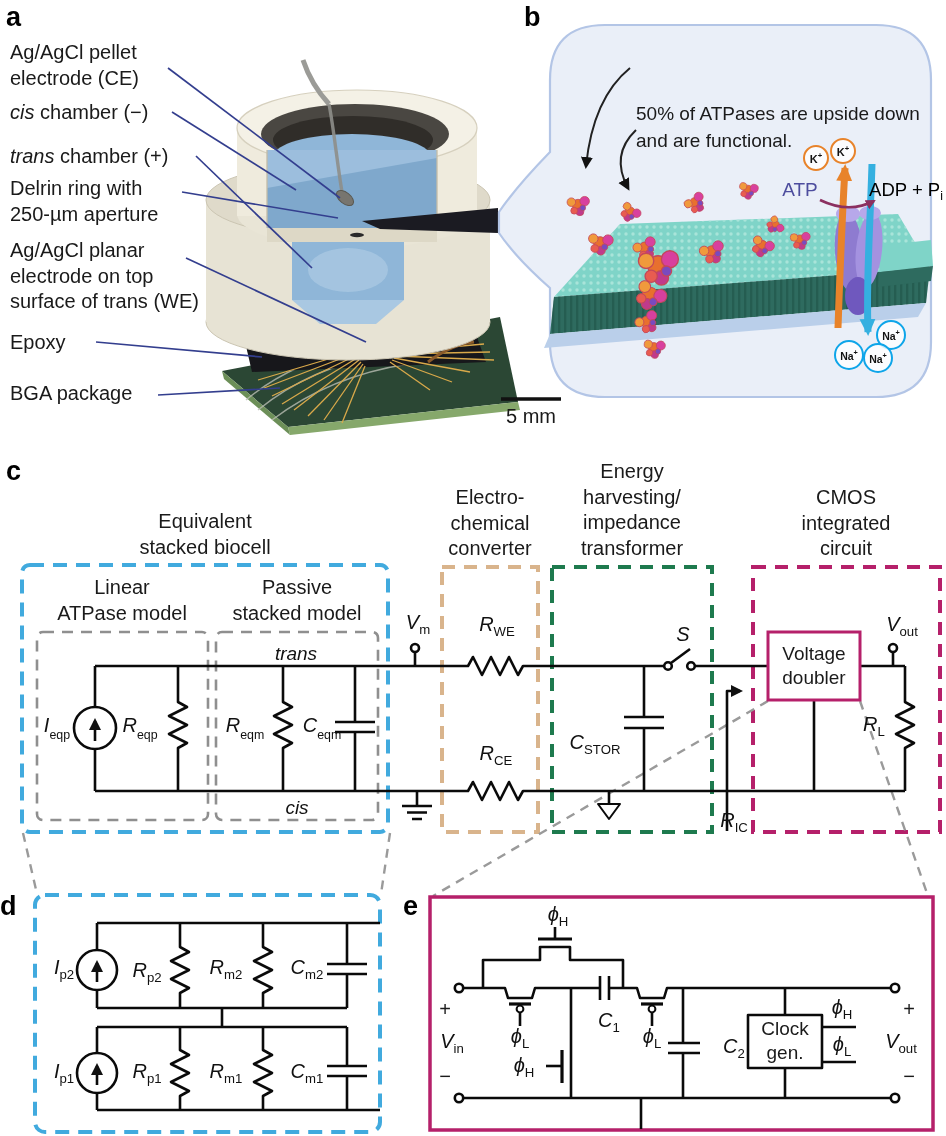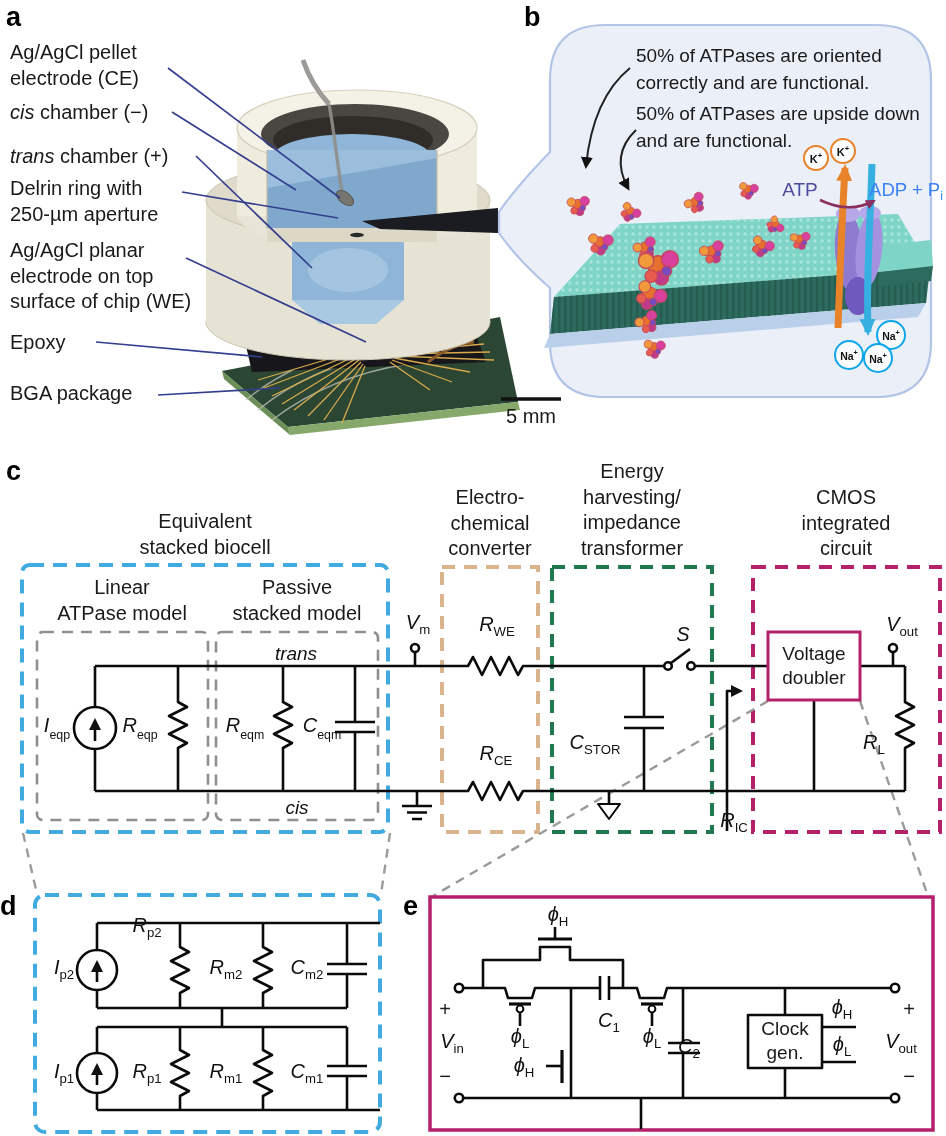--- a/index.html
+++ b/index.html
@@ -16,21 +16,21 @@
   .v .stk{display:inline-flex;flex-direction:row;font-size:62%;line-height:1.02;
           vertical-align:-0.55em;font-style:normal;margin-left:0;text-align:center;}
   .f17{font-size:19px;line-height:1.28;}
   .f19{font-size:19px;line-height:1.42;}
   .ion{border-radius:50%;display:flex;align-items:center;justify-content:center;
        background:rgba(255,255,255,.8);font-style:normal;font-weight:bold;}
   .ion.k{border:2px solid #E8832A;color:#E8832A;width:22px;height:22px;font-size:11px;}
   .ion.na{border:2px solid #0ea5e9;color:#2B7AB8;width:26px;height:26px;font-size:10.5px;}
   .ion sup{font-size:70%;}
   .atp{color:#4D4D9E;font-size:19px;font-style:normal;}
-  .adp{color:#3b82f6;font-size:18.5px;font-style:normal;}
+  .adp{color:#000000;font-size:18.5px;font-style:normal;}
 </style>
 </head>
 <body>
 
 <div id="fig">
 
 <svg id="art" width="946" height="1136" viewBox="0 0 946 1136">
   <defs>
     <marker id="mb" markerUnits="userSpaceOnUse" markerWidth="13" markerHeight="13" refX="9" refY="6" orient="auto">
           <path d="M0,0 L12,6 L0,12 Z" fill="#111"></path>
@@ -274,27 +274,25 @@
 <div class="pl" style="left:403px;top:891px">e</div>
 
 <div class="t ml" style="left:10px;top:40px">Ag/AgCl pellet
 electrode (CE)</div>
 <div class="t" style="left:10px;top:100px"><i>cis</i><span> chamber (−)</span></div>
 <div class="t" style="left:10px;top:144px"><i>trans</i><span> chamber (+)</span></div>
 <div class="t ml" style="left:10px;top:176px">Delrin ring with
 250-µm aperture</div>
 <div class="t ml" style="left:10px;top:238px">Ag/AgCl planar
 electrode on top
-surface of chip (WE)</div>
+surface of trans (WE)</div>
 <div class="t" style="left:10px;top:330px">Epoxy</div>
 <div class="t" style="left:10px;top:381px">BGA package</div>
 <div class="t ctr" style="left:531px;top:417px">5 mm</div>
 
-<div class="t ml f19" style="left:636px;top:43px">50% of ATPases are oriented
-correctly and are functional.</div>
 <div class="t ml f19" style="left:636px;top:101px">50% of ATPases are upside down
 and are functional.</div>
 <div class="t ctr atp" style="left:800px;top:190px">ATP</div>
 <div class="v ctr adp" style="left:906px;top:191px"><span style="font-style:normal">ADP + P</span><sub>i</sub></div>
 <div class="ion k ctr" style="left:816px;top:158px">
       <span class="v" style="font-size:11px"><span style="font-style:normal">K</span><sup>+</sup></span>
     </div>
 <div class="ion k ctr" style="left:843px;top:151px">
       <span class="v" style="font-size:11px"><span style="font-style:normal">K</span><sup>+</sup></span>
     </div>
@@ -345,37 +343,37 @@
 <div class="v ctr" style="left:297px;top:808px;font-size:19px">cis</div>
 <div class="v ctr" style="left:418px;top:624px"><i>V</i><sub>m</sub></div>
 <div class="v ctr" style="left:497px;top:626px"><i>R</i><sub>WE</sub></div>
 <div class="v ctr" style="left:496px;top:755px"><i>R</i><sub>CE</sub></div>
 <div class="v ctr" style="left:595px;top:744px"><i>C</i><sub>STOR</sub></div>
 <div class="v ctr" style="left:683px;top:634px">S</div>
 <div class="v ctr" style="left:734px;top:822px"><i>R</i><sub>IC</sub></div>
 <div class="t ml ctr f17" style="left:814px;top:666px">Voltage
 doubler</div>
 <div class="v ctr" style="left:902px;top:626px"><i>V</i><sub>out</sub></div>
-<div class="v ctr" style="left:874px;top:744px"><i>R</i><sub>L</sub></div>
+<div class="v ctr" style="left:874px;top:726px"><i>R</i><sub>L</sub></div>
 
 <div class="v ctr" style="left:64px;top:969px"><i>I</i><sub>p2</sub></div>
-<div class="v ctr" style="left:147px;top:927px"><i>R</i><sub>p2</sub></div>
+<div class="v ctr" style="left:147px;top:972px"><i>R</i><sub>p2</sub></div>
 <div class="v ctr" style="left:226px;top:969px"><i>R</i><sub>m2</sub></div>
 <div class="v ctr" style="left:307px;top:969px"><i>C</i><sub>m2</sub></div>
 <div class="v ctr" style="left:64px;top:1073px"><i>I</i><sub>p1</sub></div>
 <div class="v ctr" style="left:147px;top:1073px"><i>R</i><sub>p1</sub></div>
 <div class="v ctr" style="left:226px;top:1073px"><i>R</i><sub>m1</sub></div>
 <div class="v ctr" style="left:307px;top:1073px"><i>C</i><sub>m1</sub></div>
 
 <div class="v ctr" style="left:558px;top:916px"><i>ϕ</i><sub>H</sub></div>
 <div class="v ctr" style="left:520px;top:1038px"><i>ϕ</i><sub>L</sub></div>
 <div class="v ctr" style="left:609px;top:1022px"><i>C</i><sub>1</sub></div>
 <div class="v ctr" style="left:524px;top:1067px"><i>ϕ</i><sub>H</sub></div>
 <div class="v ctr" style="left:652px;top:1038px"><i>ϕ</i><sub>L</sub></div>
-<div class="v ctr" style="left:689px;top:1048px"><i>C</i><sub>2</sub></div>
+<div class="v ctr" style="left:734px;top:1048px"><i>C</i><sub>2</sub></div>
 <div class="t ml ctr f17" style="left:785px;top:1041px">Clock
 gen.</div>
 <div class="v ctr" style="left:842px;top:1009px"><i>ϕ</i><sub>H</sub></div>
 <div class="v ctr" style="left:842px;top:1046px"><i>ϕ</i><sub>L</sub></div>
 <div class="t ctr" style="left:445px;top:1010px">+</div>
 <div class="v ctr" style="left:452px;top:1043px"><i>V</i><sub>in</sub></div>
 <div class="t ctr" style="left:445px;top:1077px">−</div>
 <div class="t ctr" style="left:909px;top:1010px">+</div>
 <div class="v ctr" style="left:901px;top:1043px"><i>V</i><sub>out</sub></div>
 <div class="t ctr" style="left:909px;top:1077px">−</div>

